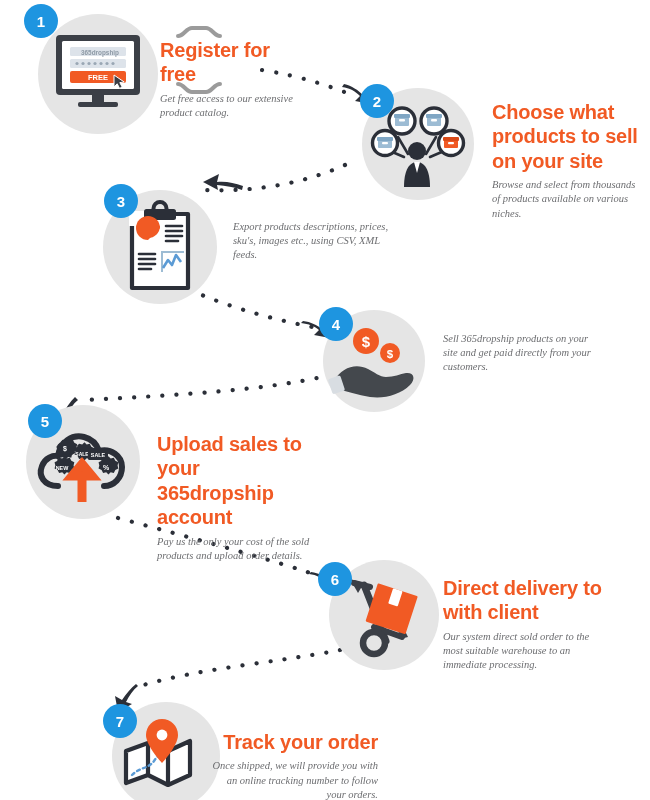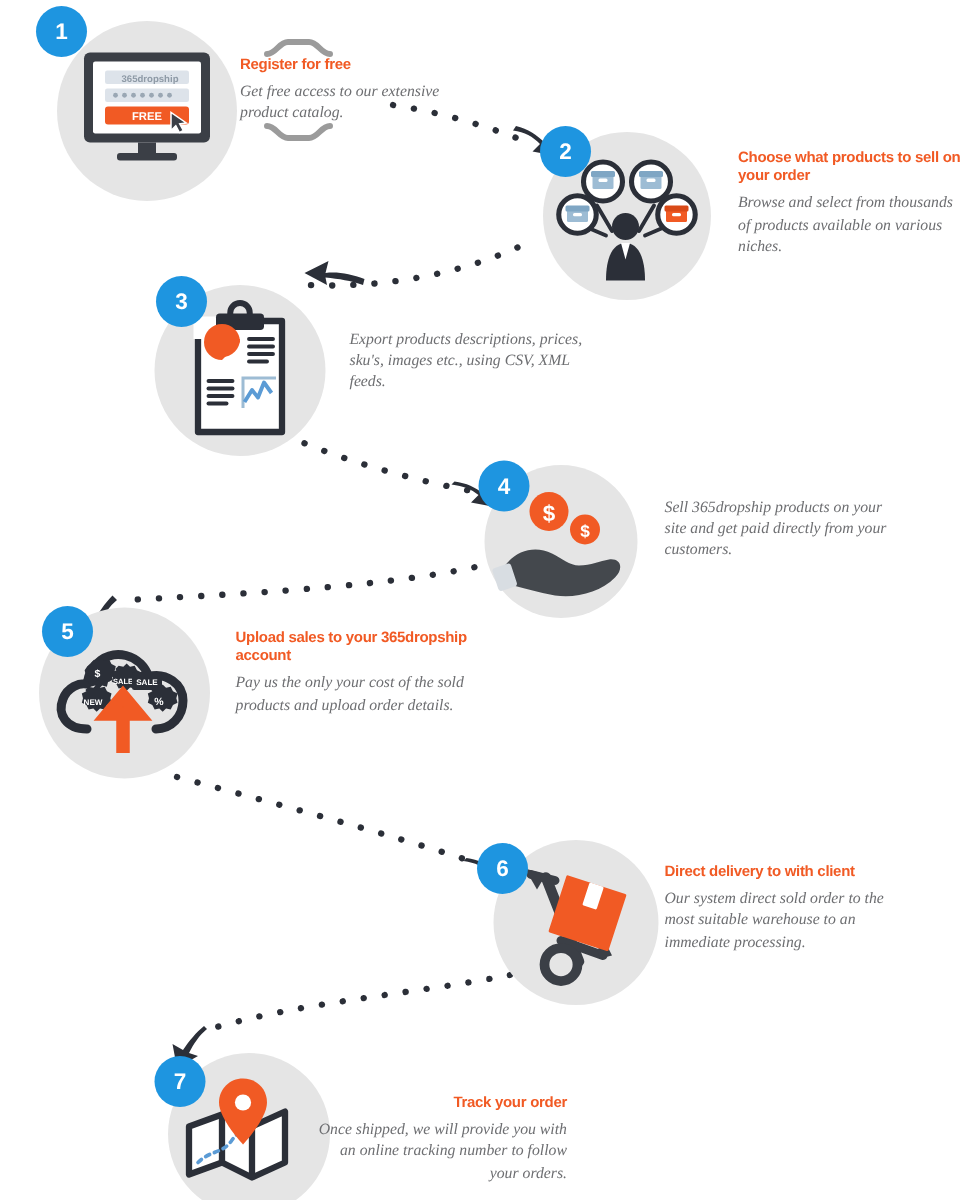--- a/index.html
+++ b/index.html
@@ -45,21 +45,21 @@
     justify-content: center;
     z-index: 5;
     font-family: "Liberation Sans", sans-serif;
   }
   .step-text {
     position: absolute;
   }
   .step-title {
     color: #f15a24;
     font-weight: bold;
-    font-size: 10px;
+    font-size: 20px;
     line-height: 1.22;
     letter-spacing: -0.2px;
     font-family: "Liberation Sans", sans-serif;
   }
   .step-desc {
     color: #6d6e71;
     font-size: 10.5px;
     line-height: 1.35;
     font-style: italic;
     margin-top: 5px;
@@ -182,21 +182,21 @@
         <circle cx="47" cy="52" r="9" fill="#2b2f38"></circle>
         <path d="M34 88 C 34 70, 40 63, 47 63 C 54 63, 60 70, 60 88 Z" fill="#2b2f38"></path>
         <path d="M44 63 L 47 74 L 50 63 Z" fill="#ffffff"></path>
       </svg>
     </div>
     <div class="step-badge" style="left:360px; top:84px;">
       <span>2</span>
     </div>
 
     <div class="step-text" style="left:492px; top:100px; width:152px;">
-      <div class="step-title">Choose what products to sell on your order</div>
+      <div class="step-title">Choose what products to sell on your site</div>
       <div class="step-desc">Browse and select from thousands of products available on various niches.</div>
     </div>
   </div>
 
   <div class="step">
     <div class="step-circle" style="left:103px; top:190px; width:114px; height:114px;">
       <svg class="icon-svg" width="84" height="94" viewBox="0 0 84 94">
         <path d="M14 14 L 70 14 L 70 88 L 14 88 Z" fill="#ffffff" stroke="#2b2f38" stroke-width="4.2" stroke-linejoin="round"></path>
         <path d="M14 14 L 14 26 M 14 14 L 26 14" stroke="#ffffff" stroke-width="6"></path>
         <path d="M42 2 a 6.5 6.5 0 0 1 6.5 6.5 L 48.5 12" stroke="#2b2f38" stroke-width="4" fill="none"></path>
@@ -276,21 +276,21 @@
           <path d="M8 0 l2.6 -2.6 l3.6 0.9 l2.6 -2.6 l2.6 2.6 l3.6 -0.9 l1.8 3.5 l3.5 1.8 l-0.9 3.6 l0.9 3.6 l-3.5 1.8 l-1.8 3.5 l-3.6 -0.9 l-2.6 2.6 l-2.6 -2.6 l-3.6 0.9 l-1.8 -3.5 l-3.5 -1.8 l0.9 -3.6 l-0.9 -3.6 l3.5 -1.8 Z" fill="#2b2f38" transform="scale(0.86)"></path>
           <text x="12" y="10" font-family="Liberation Sans, sans-serif" font-size="7" font-weight="bold" fill="#ffffff" text-anchor="middle">%</text>
         </g>
         <path d="M50 82 L 50 52 M 50 44 L 60 56 L 40 56 Z" stroke="#f15a24" stroke-width="9" fill="#f15a24" stroke-linecap="butt"></path>
       </svg>
     </div>
     <div class="step-badge" style="left:28px; top:404px;">
       <span>5</span>
     </div>
 
-    <div class="step-text" style="left:157px; top:420px; width:160px;">
+    <div class="step-text" style="left:157px; top:432px; width:160px;">
       <div class="step-title">Upload sales to your 365dropship account</div>
       <div class="step-desc">Pay us the only your cost of the sold products and upload order details.</div>
     </div>
   </div>
 
   <div class="step">
     <div class="step-circle" style="left:329px; top:560px; width:110px; height:110px;">
       <svg class="icon-svg" width="88" height="88" viewBox="0 0 88 88">
         <path d="M14 12 L 30 16" stroke="#3b3f46" stroke-width="6" stroke-linecap="round"></path>
         <path d="M10 8 L 24 12 L 18 22 Z" fill="#3b3f46"></path>

